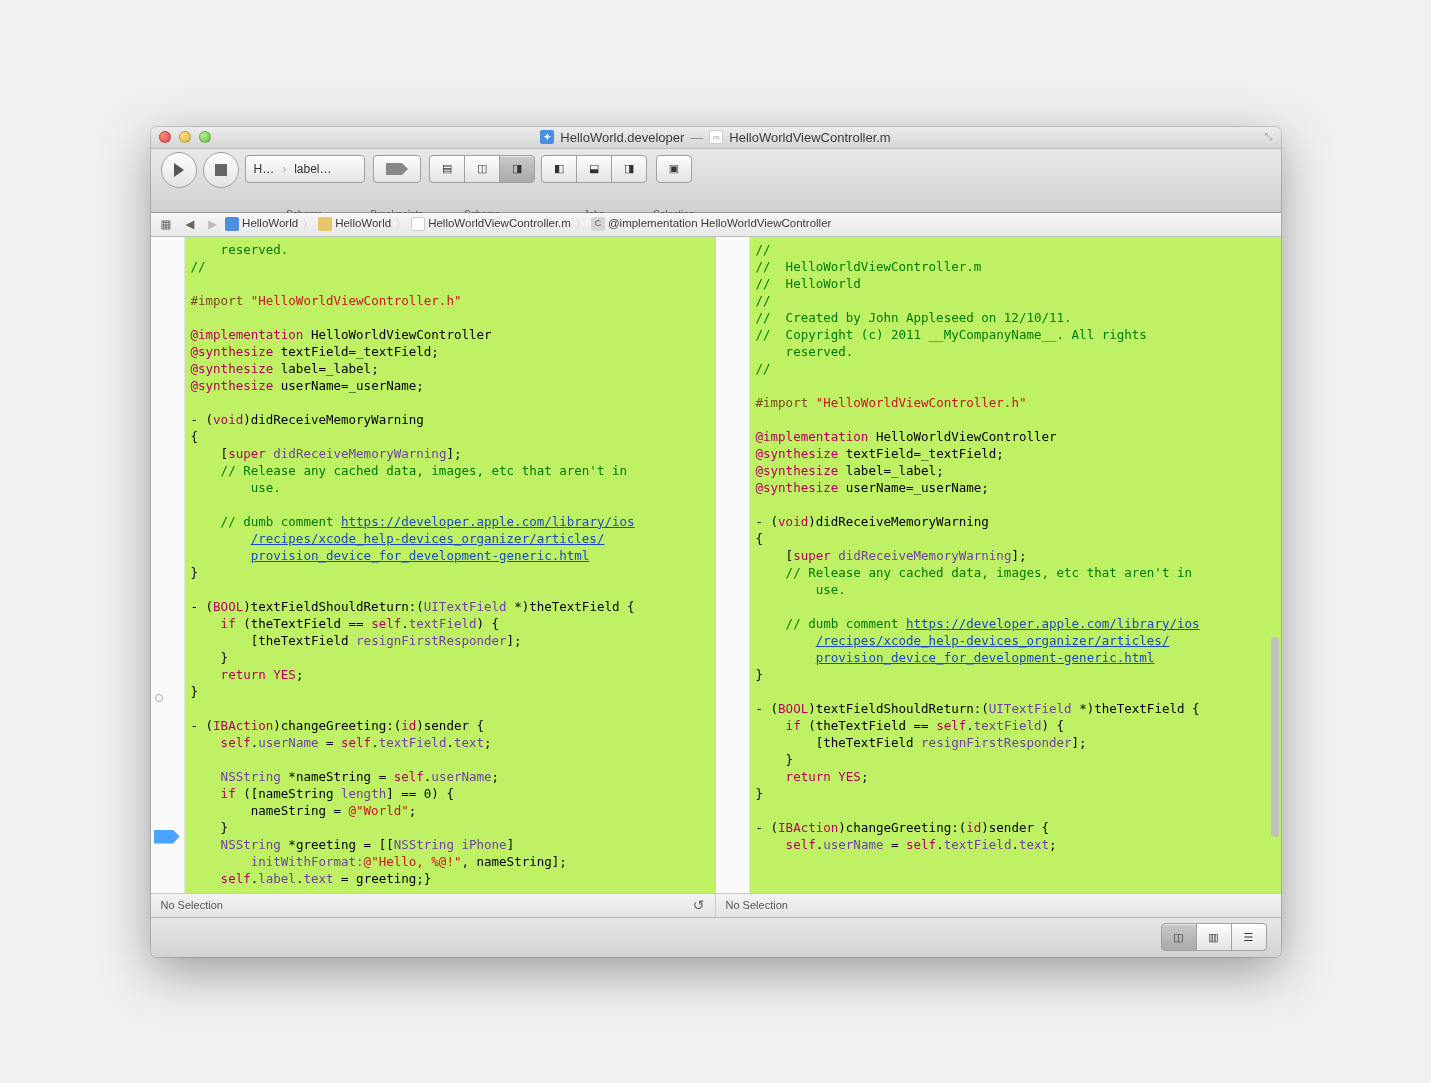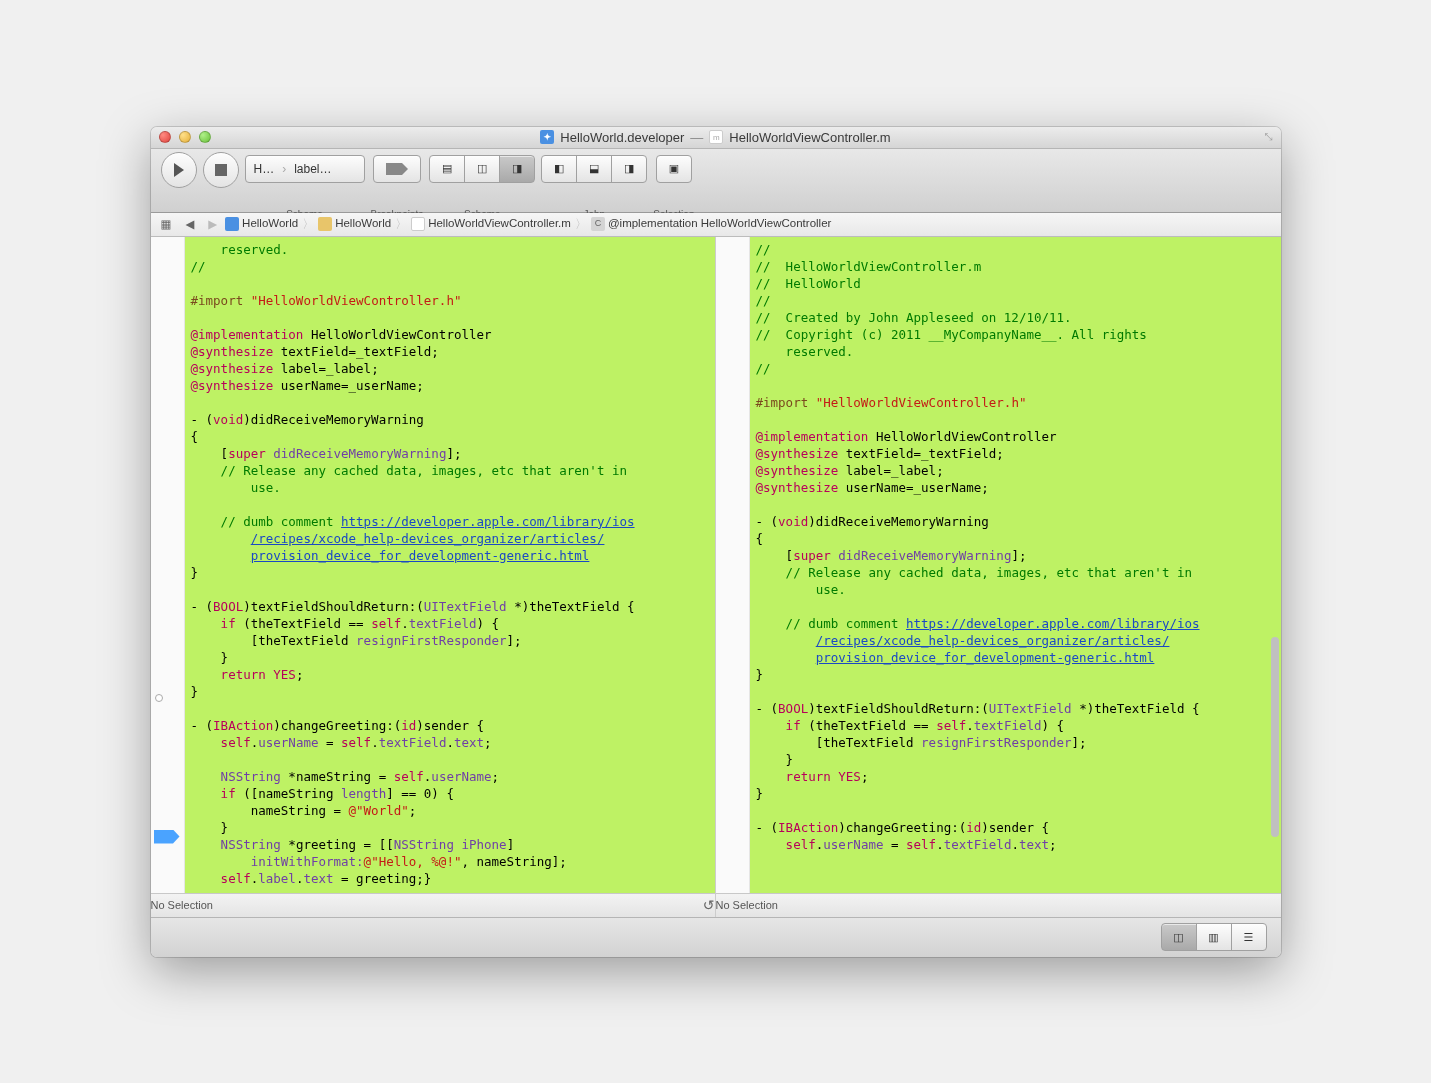--- a/index.html
+++ b/index.html
@@ -152,21 +152,21 @@
     position:absolute; left:3px; width:26px; height:14px;
     background:#4aa3ff; clip-path: polygon(0 0, 75% 0, 100% 50%, 75% 100%, 0 100%);
   }
   .bp-dot { position:absolute; left:4px; width:8px; height:8px; border:1px solid #aaa; border-radius:50%; background:#fff; }
   
   .pane-status {
     height:24px;
     background: linear-gradient(#f3f3f3,#e4e4e4);
     border-top:1px solid #c8c8c8;
     display:flex; align-items:center;
-    padding:0 0;
+    padding:0 10px;
     font-size:11px; color:#555;
     justify-content: space-between;
   }
   .history-icon { color:#666; font-size:14px; }
   
   .bottombar {
     height: 40px;
     background: linear-gradient(#e6e6e6,#d2d2d2);
     border-top:1px solid #b5b5b5;
     display:flex; justify-content:flex-end; align-items:center;

